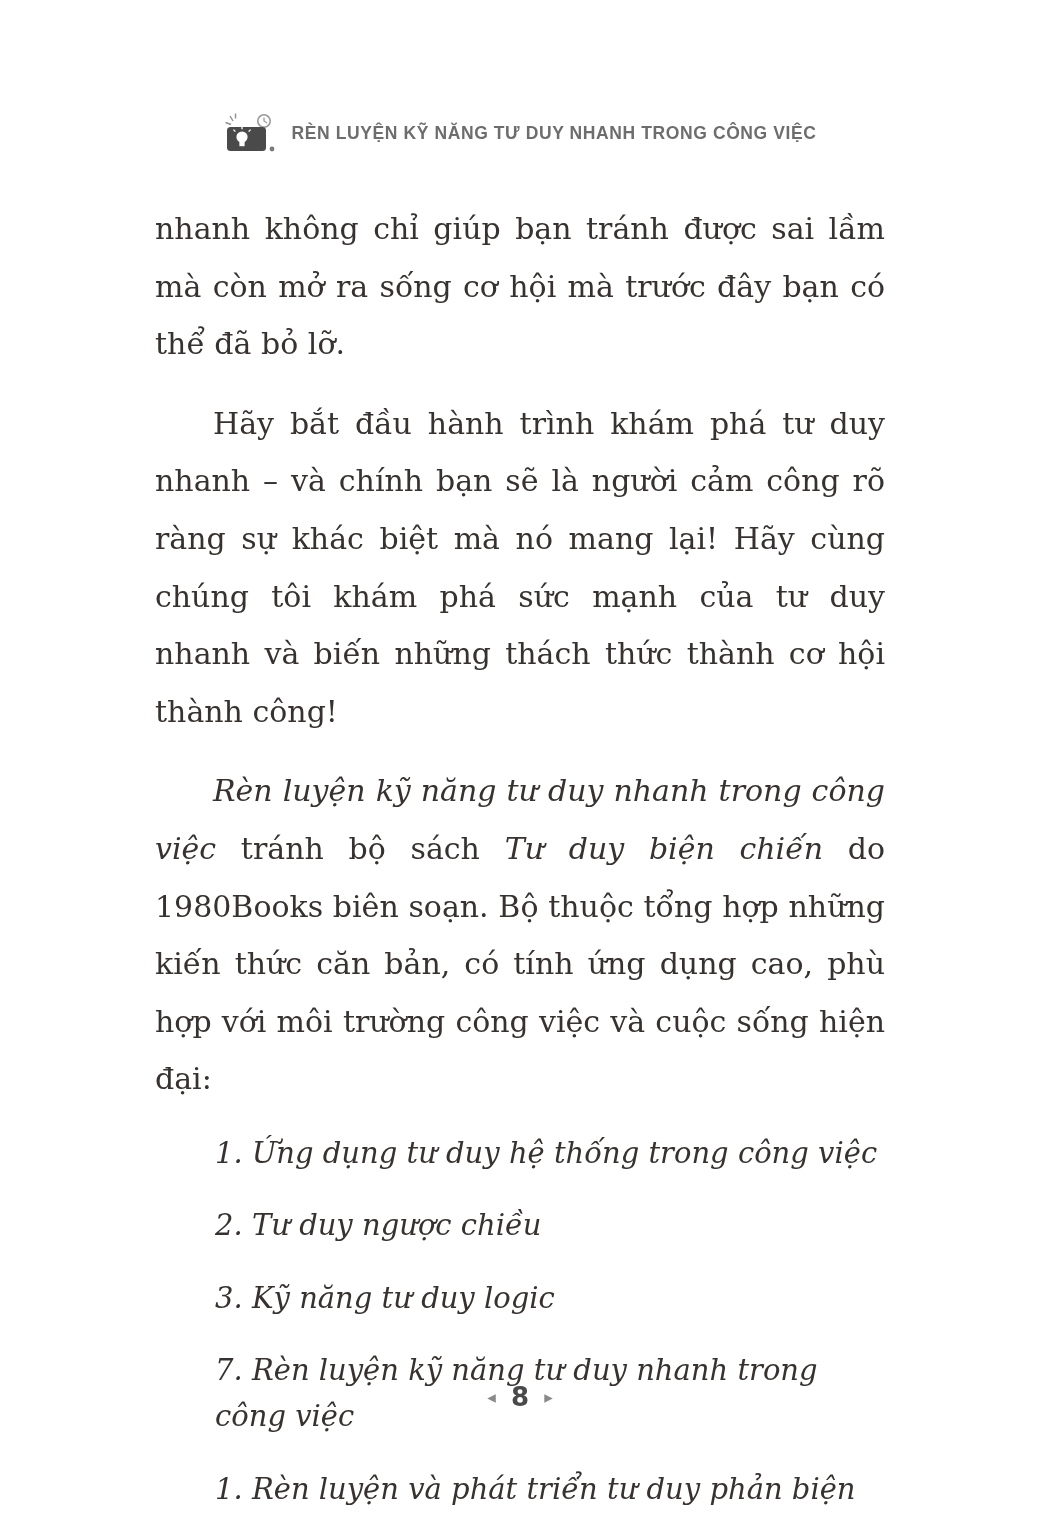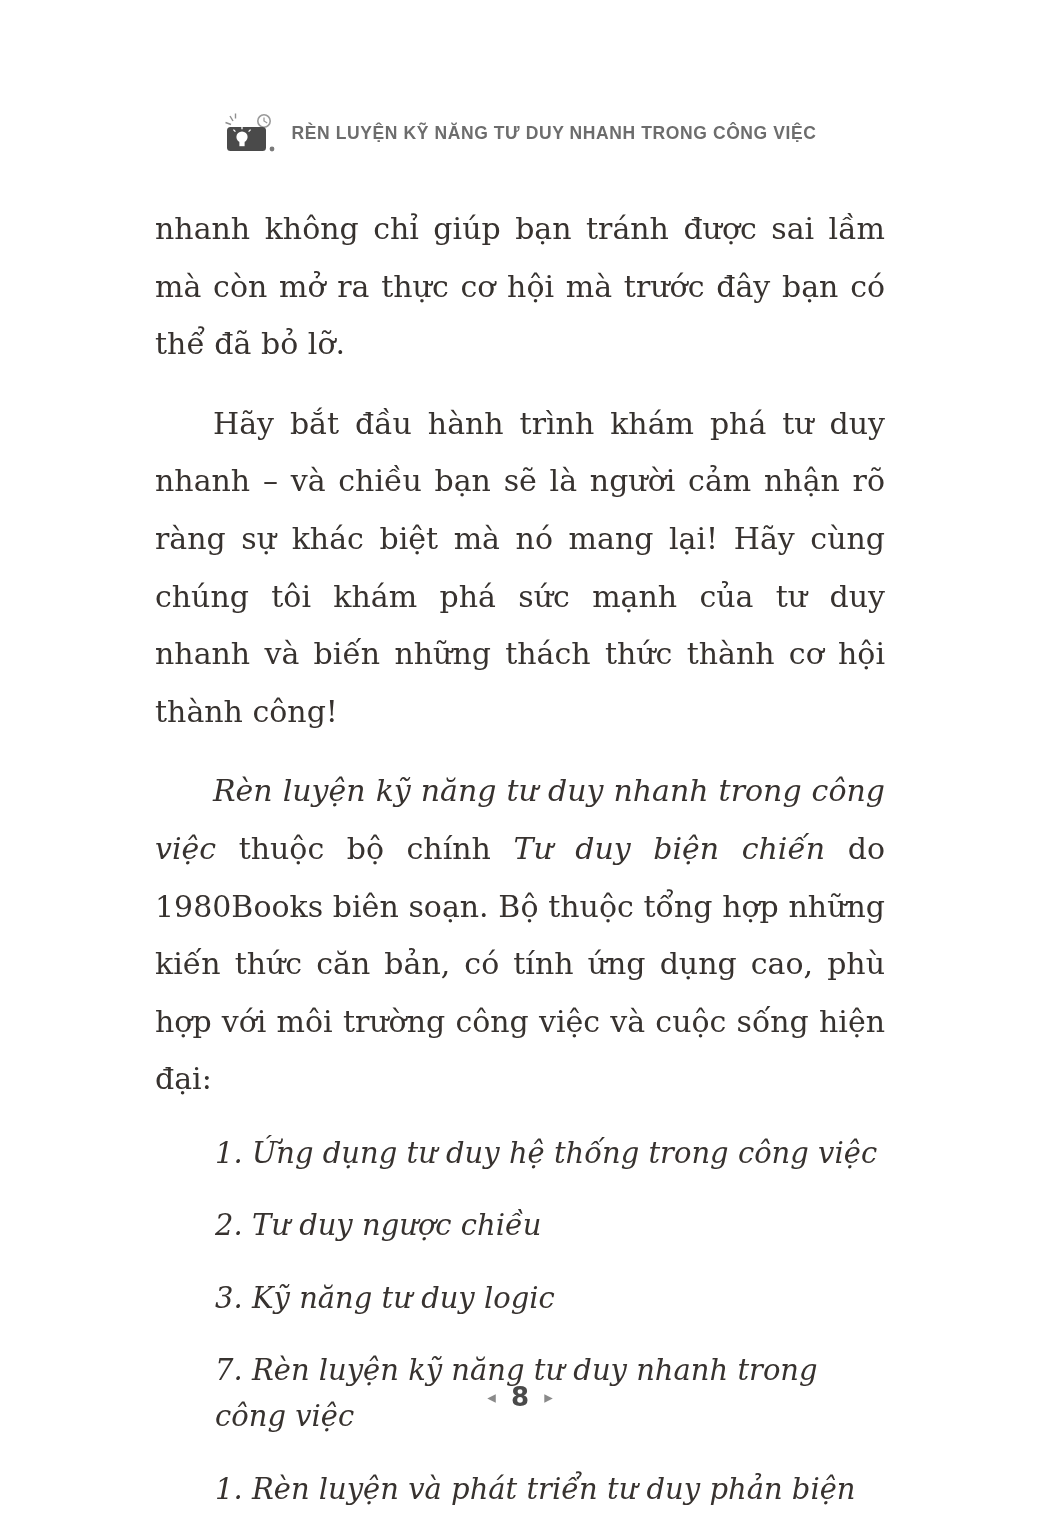--- a/index.html
+++ b/index.html
@@ -110,27 +110,27 @@
           <path d="M25.6 19.6 L27.6 17.6"></path>
         </g>
         <circle cx="49" cy="37" r="2.4" fill="#7a7a7a"></circle>
       </svg>
     </span>
     <span class="running-head">RÈN LUYỆN KỸ NĂNG TƯ DUY NHANH TRONG CÔNG VIỆC</span>
   </header>
 
   <main class="content">
 
-    <p class="para no-indent">nhanh không chỉ giúp bạn tránh được sai lầm mà còn mở ra thực cơ hội mà trước đây bạn có thể đã bỏ lỡ.</p>
+    <p class="para no-indent">nhanh không chỉ giúp bạn tránh được sai lầm mà còn mở ra sống cơ hội mà trước đây bạn có thể đã bỏ lỡ.</p>
 
-    <p class="para">Hãy bắt đầu hành trình khám phá tư duy nhanh – và chiều bạn sẽ là người cảm nhận rõ ràng sự khác biệt mà nó mang lại! Hãy cùng chúng tôi khám phá sức mạnh của tư duy nhanh và biến những thách thức thành cơ hội thành công!</p>
+    <p class="para">Hãy bắt đầu hành trình khám phá tư duy nhanh – và chính bạn sẽ là người cảm công rõ ràng sự khác biệt mà nó mang lại! Hãy cùng chúng tôi khám phá sức mạnh của tư duy nhanh và biến những thách thức thành cơ hội thành công!</p>
 
     <p class="para">
       <span class="it">Rèn luyện kỹ năng tư duy nhanh trong công việc</span>
-      <span>thuộc bộ chính</span>
+      <span>tránh bộ sách</span>
       <span class="it">Tư duy biện chiến</span>
       <span>do 1980Books biên soạn. Bộ thuộc tổng hợp những kiến thức căn bản, có tính ứng dụng cao, phù hợp với môi trường công việc và cuộc sống hiện đại:</span>
     </p>
 
     <div class="book-list">
       <div class="book-list-item">1. Ứng dụng tư duy hệ thống trong công việc</div>
       <div class="book-list-item">2. Tư duy ngược chiều</div>
       <div class="book-list-item">3. Kỹ năng tư duy logic</div>
       <div class="book-list-item">7. Rèn luyện kỹ năng tư duy nhanh trong công việc</div>
       <div class="book-list-item">1. Rèn luyện và phát triển tư duy phản biện</div>

